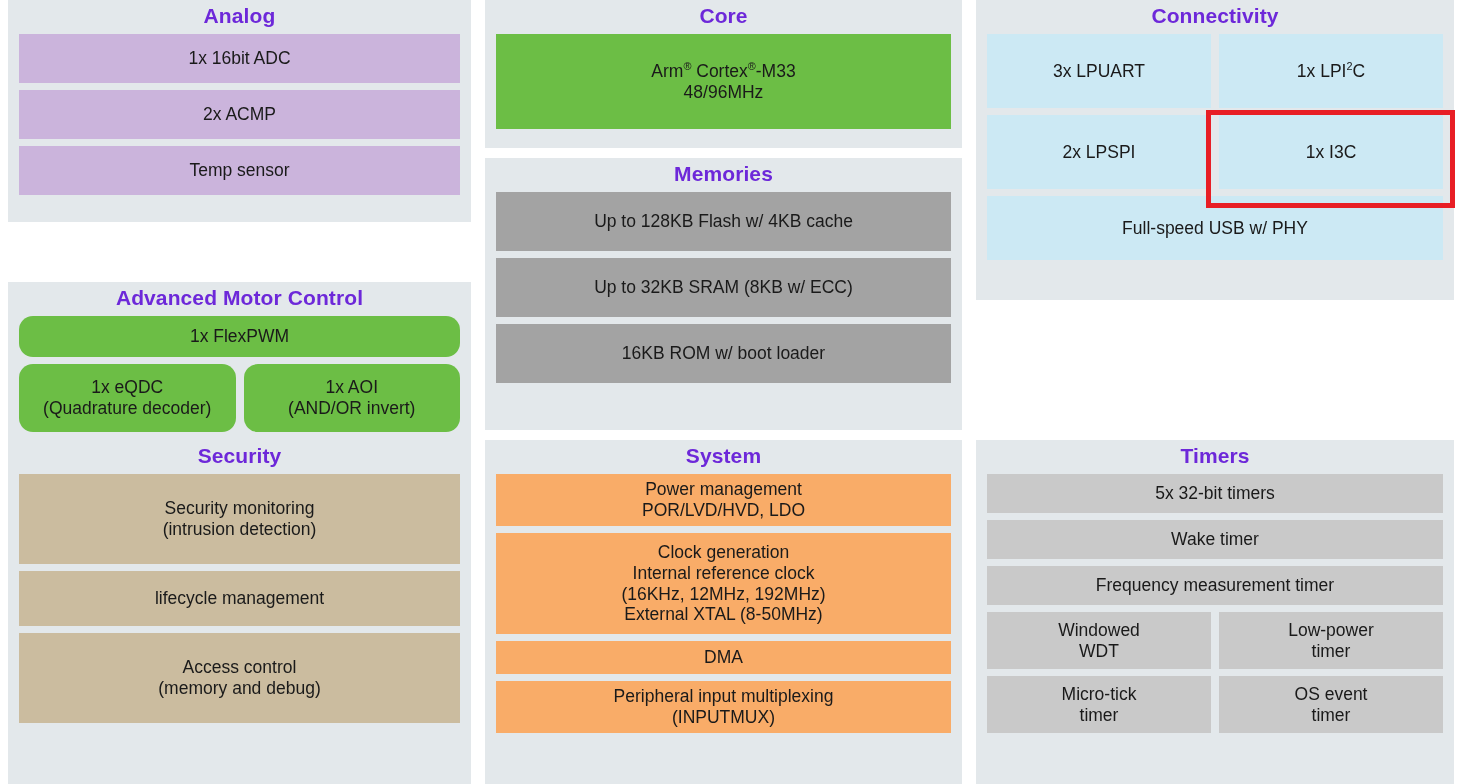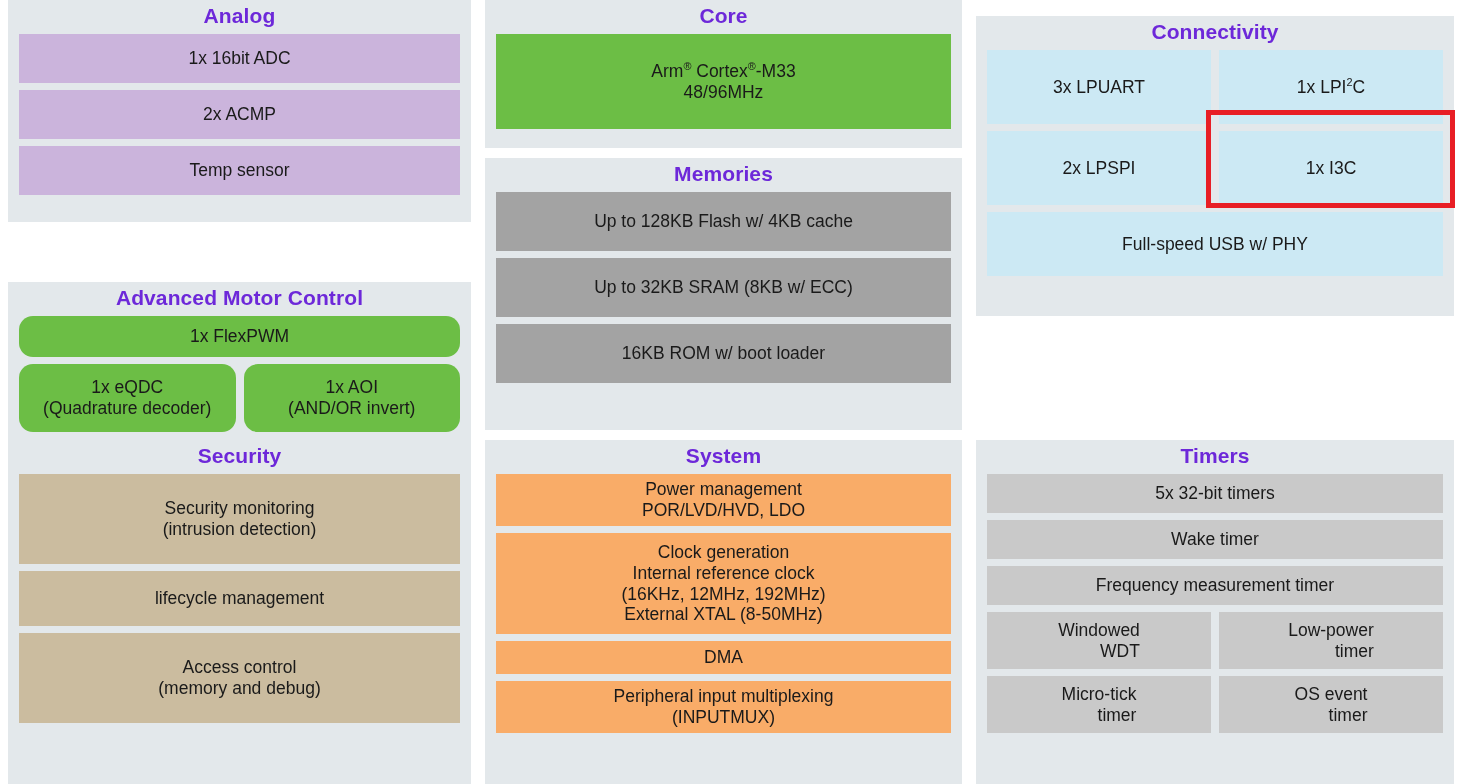--- a/index.html
+++ b/index.html
@@ -55,35 +55,35 @@
   .c-orange{background:#f9ac68;}
   .c-gray{background:#c9c9c9;}
 
   
   #p-analog {left:8px;   top:0px;   width:463px; height:222px;}
   #p-motor  {left:8px;   top:238px; width:463px; height:192px;margin-top:44px;}
   #p-security{left:8px;  top:440px; width:463px; height:344px;}
   #p-core   {left:485px; top:0px;   width:477px; height:148px;}
   #p-memories{left:485px;top:158px; width:477px; height:272px;}
   #p-system {left:485px; top:440px; width:477px; height:344px;}
-  #p-conn   {left:976px; top:16px;   width:478px; height:300px;}
+  #p-conn   {left:976px; top:0px;   width:478px; height:300px;}
   #p-timers {left:976px; top:440px; width:478px; height:344px;}
 
   
   #p-analog .blk{height:49px;}
   #p-motor  .blk{height:41px;border-radius:14px;}
   #p-motor  .row2 .blk{height:68px;}
   #p-core   .blk{height:95px;}
   #p-memories .blk{height:59px;}
   #p-security .blk{height:90px;}
   #p-security .blk.short{height:55px;}
   #p-conn  .row2 .blk{height:74px;}
   #p-conn  .blk.wide{height:64px;}
   #p-timers .blk{height:39px;}
-  #p-timers .row2 .blk{height:57px;text-align:right;}
+  #p-timers .row2 .blk{height:57px;}
   #p-system .blk.h2{height:52px;}
   #p-system .blk.h4{height:101px;}
   #p-system .blk.h1{height:33px;}
 
   
   .highlight-box{
     position:absolute;
     left:1206px;top:110px;width:249px;height:98px;
     border:5px solid #e81e25;
     box-sizing:border-box;

